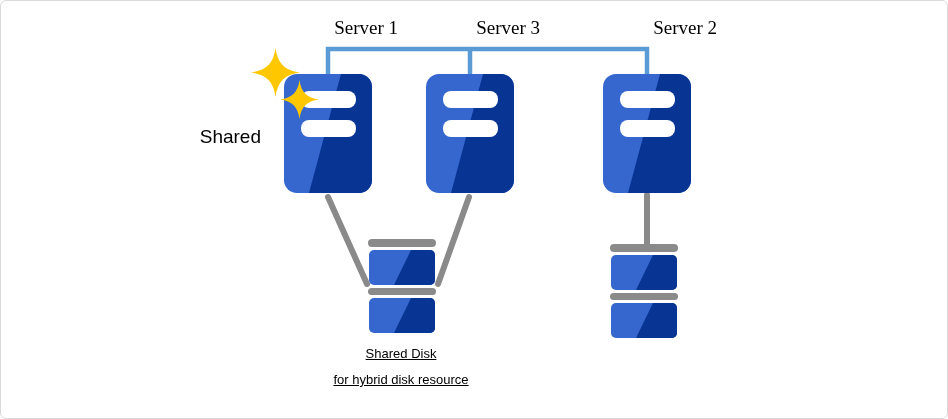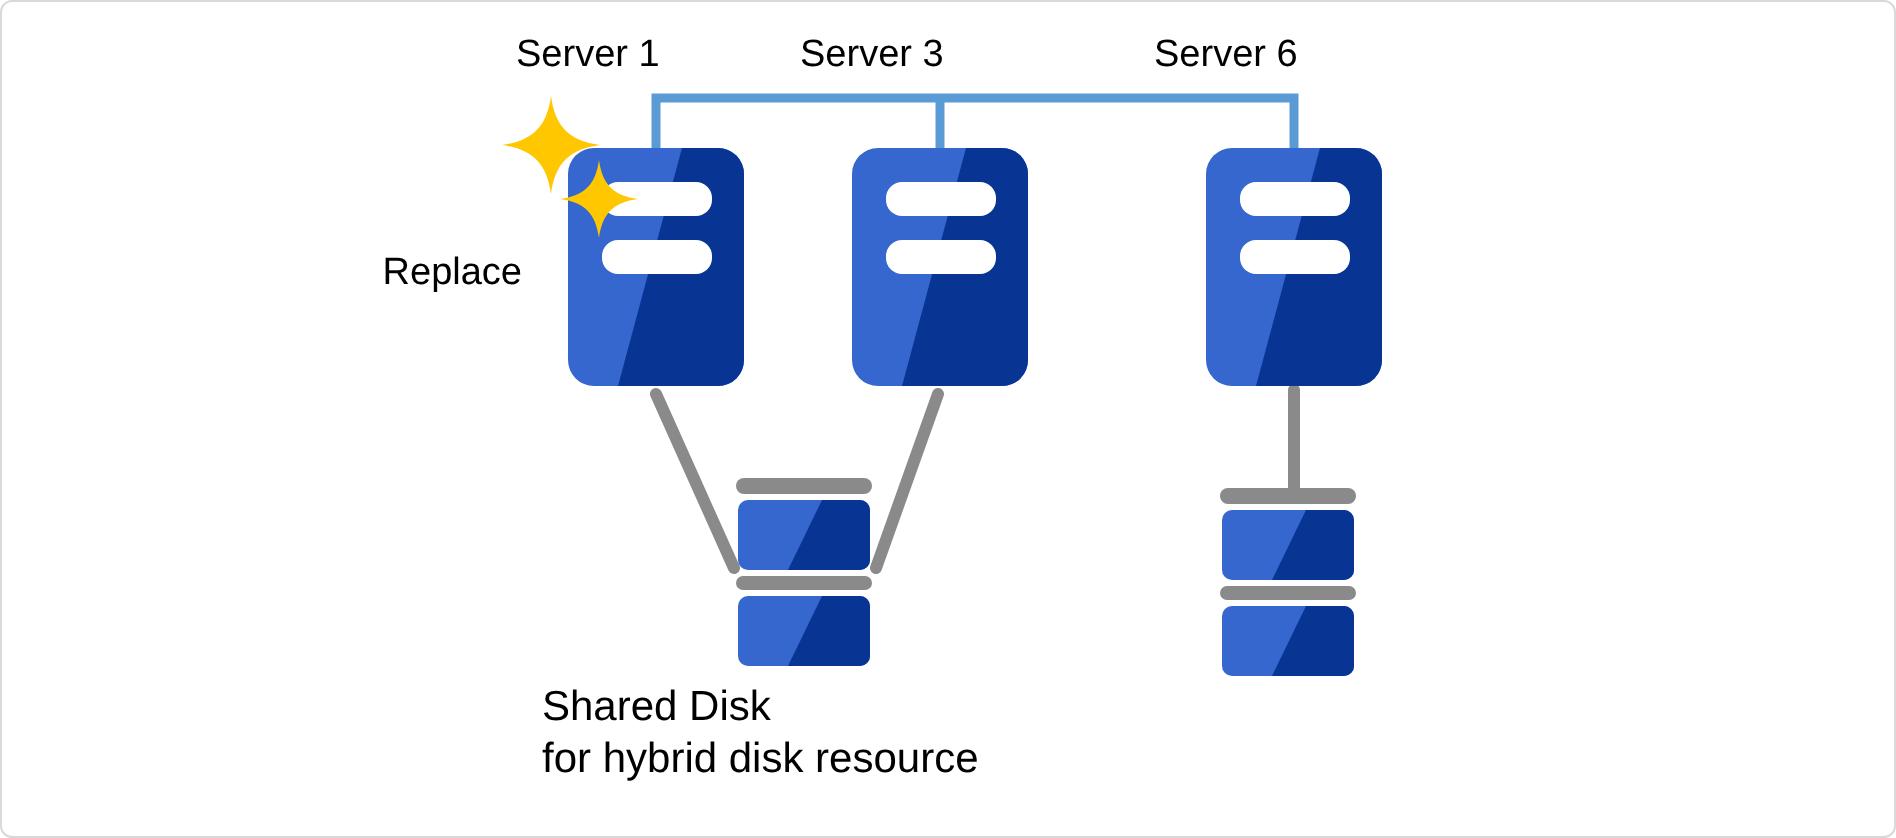--- a/index.html
+++ b/index.html
@@ -10,27 +10,30 @@
     border-radius:6px;
     background:#FFFFFF;
     font-family:"Liberation Sans", sans-serif;
     color:#000;
     overflow:hidden;
   }
   .abs{position:absolute;}
   .label{
     font-size:19px;
     line-height:22px;
-    text-align:left;
+    text-align:right;
     white-space:nowrap;
+    font-family:Liberation Serif, serif;
   }
   .caption{
-    font-size:21px;
+    font-size:13px;
     line-height:26px;
+    text-align:center;
     white-space:pre-line;
+    text-decoration:underline;
   }
   .replace{
     font-size:19px;
     line-height:20px;
     text-align:right;
     white-space:nowrap;
   }
   .connector-svg{position:absolute;left:0;top:0;width:946px;height:417px;pointer-events:none;}
   .server-icon{
     width:88px;height:119px;
@@ -69,23 +72,23 @@
 
     <path d="M327 74 L327 48 L646 48 L646 74 M469 48 L469 74" fill="none" stroke="#5B9BD5" stroke-width="4.5"></path>
 
     <path d="M327 196 L366 283" fill="none" stroke="#8A8A8A" stroke-width="6" stroke-linecap="round"></path>
     <path d="M468 196 L437 283" fill="none" stroke="#8A8A8A" stroke-width="6" stroke-linecap="round"></path>
     <path d="M646 194 L646 244" fill="none" stroke="#8A8A8A" stroke-width="6" stroke-linecap="round"></path>
   </svg>
 
   <div class="abs label" style="left:257px;top:16px;width:140px">Server 1</div>
   <div class="abs label" style="left:399px;top:16px;width:140px">Server 3</div>
-  <div class="abs label" style="left:576px;top:16px;width:140px">Server 6</div>
+  <div class="abs label" style="left:576px;top:16px;width:140px">Server 2</div>
 
-  <div class="abs replace" style="left:138px;top:126px;width:122px">Replace</div>
+  <div class="abs replace" style="left:138px;top:126px;width:122px">Shared</div>
 
   <div class="server-icon" style="left:283px;top:73px">
     <svg width="88" height="119" viewBox="0 0 88 119">
       <rect width="88" height="119" fill="#3667CE"></rect>
       <polygon points="57,0 88,0 88,119 25,119" fill="#083494"></polygon>
       <rect x="17" y="17" width="55" height="17" rx="8" fill="#FFFFFF"></rect>
       <rect x="17" y="46" width="55" height="17" rx="8" fill="#FFFFFF"></rect>
     </svg>
   </div>
   <div class="server-icon" style="left:425px;top:73px">

